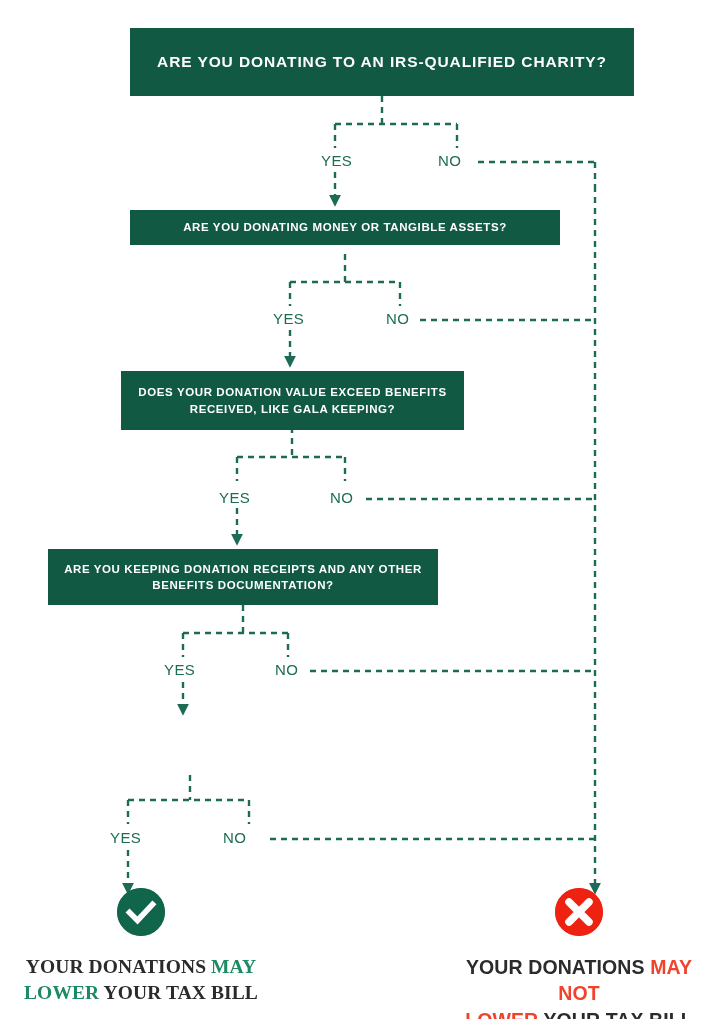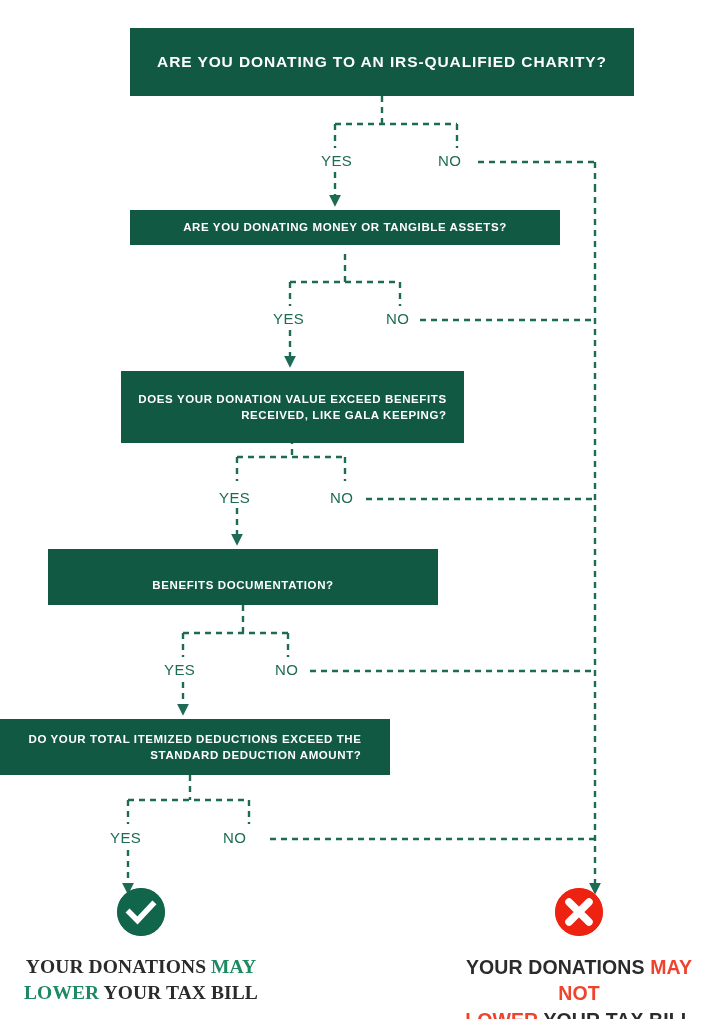--- a/index.html
+++ b/index.html
@@ -20,30 +20,30 @@
     overflow: hidden;
   }
   
   .q-box {
     position: absolute;
     background: #115943;
     color: #ffffff;
     display: flex;
     align-items: center;
     justify-content: center;
-    text-align: right;
+    text-align: center;
     font-weight: bold;
     letter-spacing: 0.6px;
     line-height: 1.42;
     padding: 0 14px;
     box-sizing: border-box;
   }
   .q-box.q0 { left:130px; top:28px;  width:504px; height:68px; font-size:15.5px; letter-spacing:0.9px; }
   .q-box.q1 { left:130px; top:210px; width:430px; height:35px; font-size:11.5px; }
-  .q-box.q2 { left:121px; top:371px; width:343px; height:72px; font-size:11.5px; }
+  .q-box.q2 { left:121px; top:371px; width:343px; height:59px; font-size:11.5px; }
   .q-box.q3 { left:48px;  top:549px; width:390px; height:56px; font-size:11.5px; }
   .q-box.q4 { left:0px;   top:719px; width:390px; height:56px; font-size:11.5px; }
 
   
   .branch-label {
     position: absolute;
     color: #1d6b54;
     font-size: 15px;
     font-weight: normal;
     letter-spacing: 0.4px;
@@ -162,31 +162,25 @@
 
   <div class="q-box q2">
     <span>
       <span>DOES YOUR DONATION VALUE EXCEED BENEFITS</span><br>
       <span>RECEIVED, LIKE GALA KEEPING?</span>
     </span>
   </div>
 
   <div class="q-box q3">
     <span>
-      <br>
+      <span>ARE YOU KEEPING DONATION RECEIPTS AND ANY OTHER</span><br>
       <span>BENEFITS DOCUMENTATION?</span>
     </span>
   </div>
 
-  <div class="q-box q4">
-    <span>
-      <span>DO YOUR TOTAL ITEMIZED DEDUCTIONS EXCEED THE</span><br>
-      <span>STANDARD DEDUCTION AMOUNT?</span>
-    </span>
-  </div>
 
   <span class="branch-label" style="left:321px; top:152px;">YES</span>
   <span class="branch-label" style="left:438px; top:152px;">NO</span>
 
   <span class="branch-label" style="left:273px; top:310px;">YES</span>
   <span class="branch-label" style="left:386px; top:310px;">NO</span>
 
   <span class="branch-label" style="left:219px; top:489px;">YES</span>
   <span class="branch-label" style="left:330px; top:489px;">NO</span>
 

